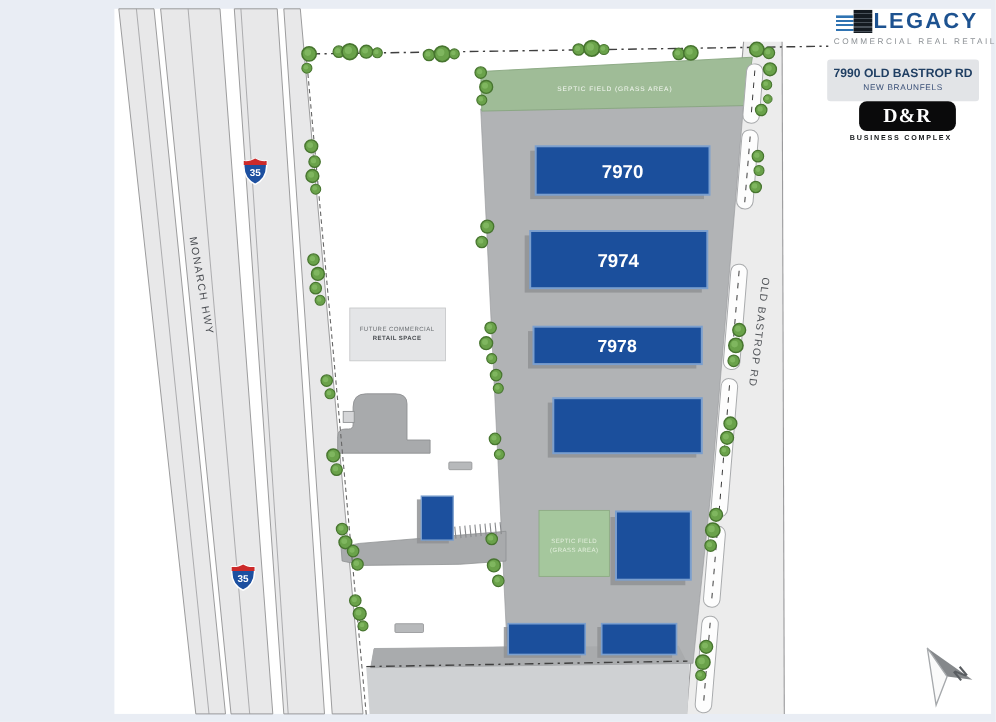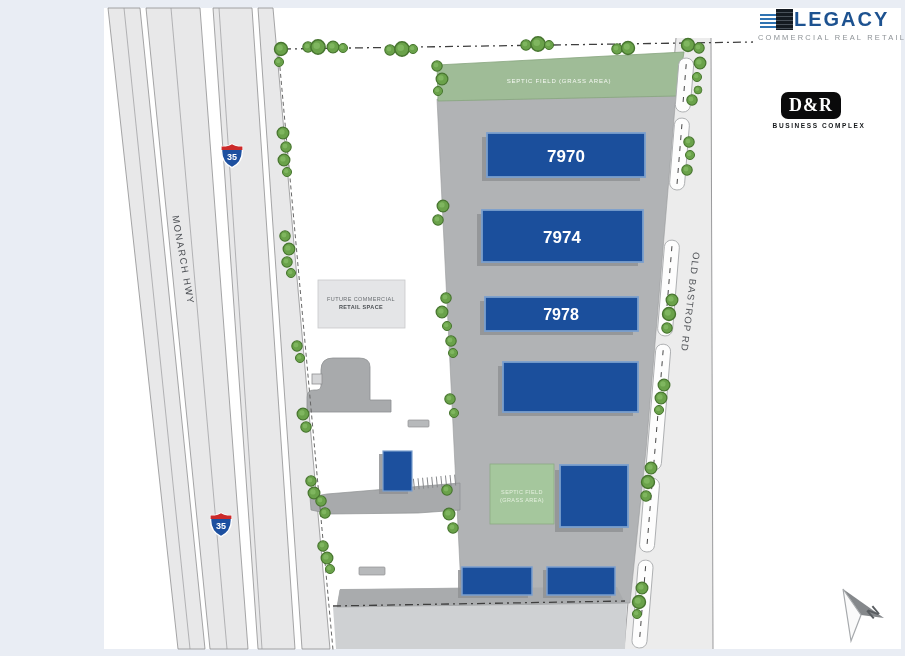--- a/index.html
+++ b/index.html
@@ -12,21 +12,21 @@
   .ic-a{position:absolute;left:2px;top:6px;width:16px;height:15px;
         background:repeating-linear-gradient(180deg,#2f73b2 0 2px,#ffffff 2px 4px);}
   .ic-b{position:absolute;left:18px;top:1px;width:17px;height:21px;
         background:repeating-linear-gradient(180deg,#141a21 0 3px,#49515a 3px 4px);}
   .l-name{font-size:20px;font-weight:bold;color:#1d5290;letter-spacing:2px;line-height:22px;}
   .l-tag{font-size:7.5px;color:#8d9296;letter-spacing:2.2px;margin-top:2px;white-space:nowrap;}
   .addr-card{position:absolute;left:752px;top:54px;width:138px;height:38px;background:#e2e4e7;
              border-radius:3px;text-align:center;}
   .addr-1{font-size:11px;font-weight:bold;color:#203f63;margin-top:7px;}
   .addr-2{font-size:7.5px;color:#394f77;letter-spacing:.6px;margin-top:2px;}
-  .dr-box{position:absolute;left:781px;top:92px;width:60px;height:27px;background:#0a0a0b;
+  .dr-box{position:absolute;left:781px;top:92px;width:88px;height:27px;background:#0a0a0b;
           border-radius:7px;display:flex;align-items:center;justify-content:center;}
   .dr-name{font-family:"Liberation Serif",serif;font-size:18px;font-weight:bold;color:#ffffff;letter-spacing:1px;}
   .dr-tag{position:absolute;left:771px;top:122px;width:96px;text-align:center;
           font-size:6.5px;font-weight:bold;color:#15181b;letter-spacing:1.6px;}
   text{font-family:"Liberation Sans",sans-serif;}
 </style>
 </head>
 <body>
 
 <div class="stage">
@@ -256,19 +256,23 @@
   <div class="l-row">
     <span class="l-icon">
           <span class="ic-a"></span>
           <span class="ic-b"></span>
         </span>
     <span class="l-name">LEGACY</span>
   </div>
   <div class="l-tag">COMMERCIAL REAL RETAIL</div>
 </div>
 
+<div class="addr-card">
+  <div class="addr-1">7990 OLD BASTROP RD</div>
+  <div class="addr-2">NEW BRAUNFELS</div>
+</div>
 
 <div class="dr-box">
   <span class="dr-name">D&amp;R</span>
 </div>
 <div class="dr-tag">BUSINESS COMPLEX</div>
 
 </div>
 
 </body></html>

